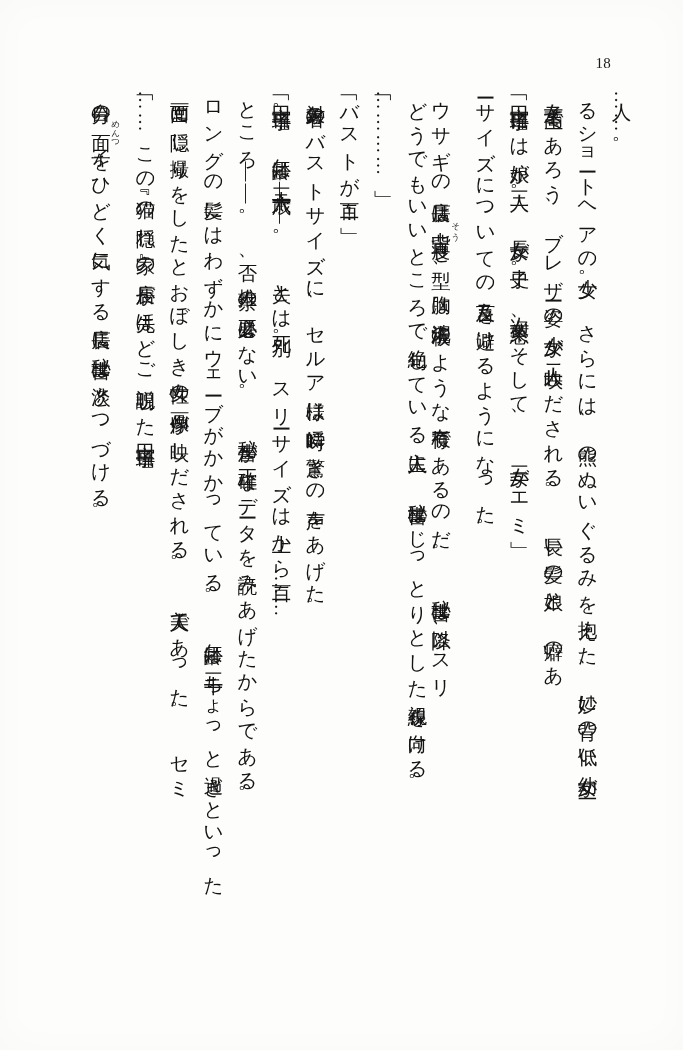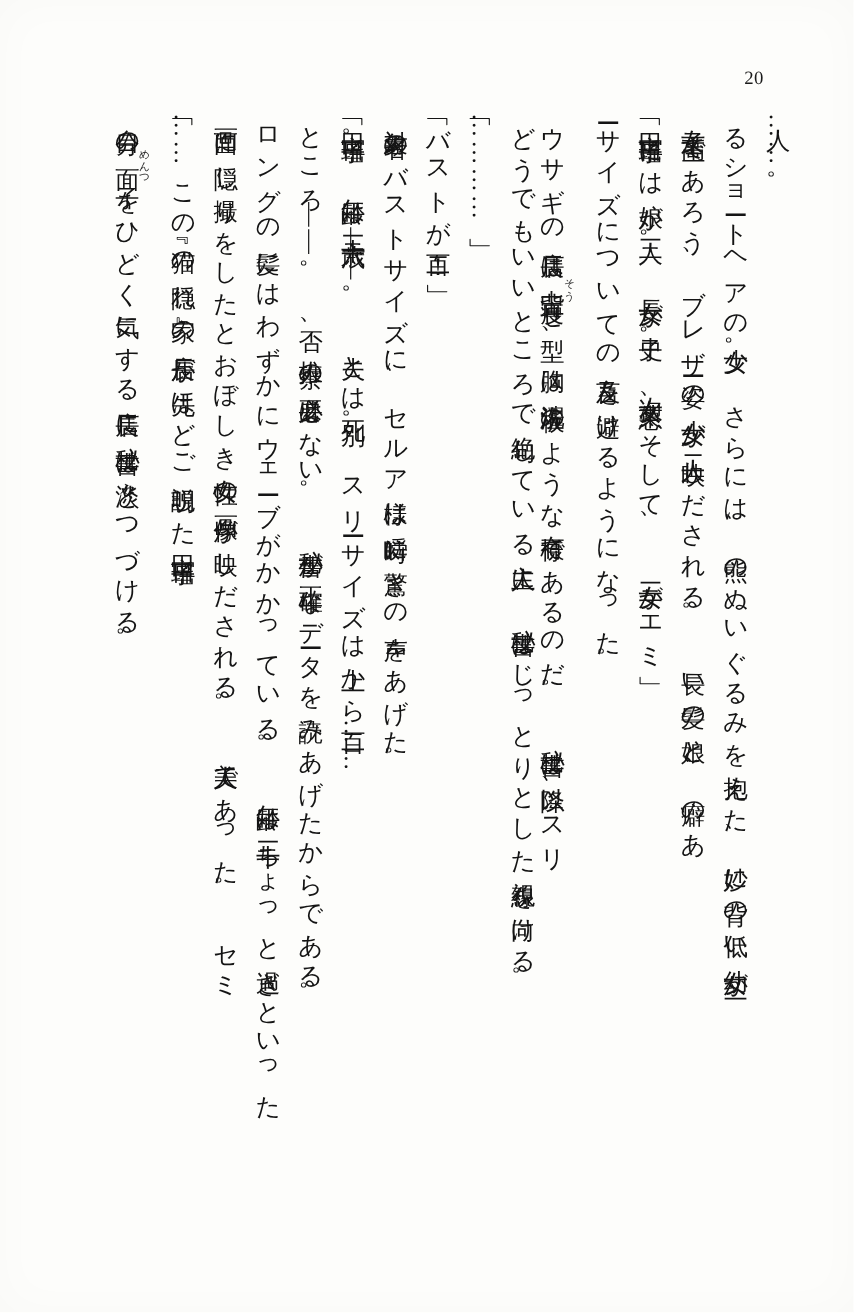--- a/index.html
+++ b/index.html
@@ -69,21 +69,21 @@
     inset: 0;
     pointer-events: none;
     box-shadow: inset 0 0 40px rgba(0,0,0,0.02);
   }
 </style>
 </head>
 <body>
 
 <div id="page">
 
-  <div id="page-number">20</div>
+  <div id="page-number">18</div>
 
   <div id="text-body">
 
   <div class="column">自分の<ruby>面子<rt>めんつ</rt></ruby>をひどく気にする店長に秘書は淡々とつづける。</div>
       <div class="column">「……この『猫の隠れ家』の店長が先ほどご説明した田宮瑶子</div>
       <div class="column">画面に隠し撮りをしたとおぼしき女性の画像が映しだされる。　美人であった。　セミ</div>
       <div class="column">ロングの髪にはわずかにウェーブがかかっている。　年齢は三十ちょっと過ぎといった</div>
       <div class="column">ところ――。　否、推察の必要はない。　秘書が正確なデータを読みあげたからである。</div>
       <div class="column">「田宮瑶子。　年齢は三十六歳――。　夫とは死別。　スリーサイズは上から百二……</div>
       <div class="column">対象者のバストサイズに、セルア様は瞬時に驚きの声をあげた。</div>

